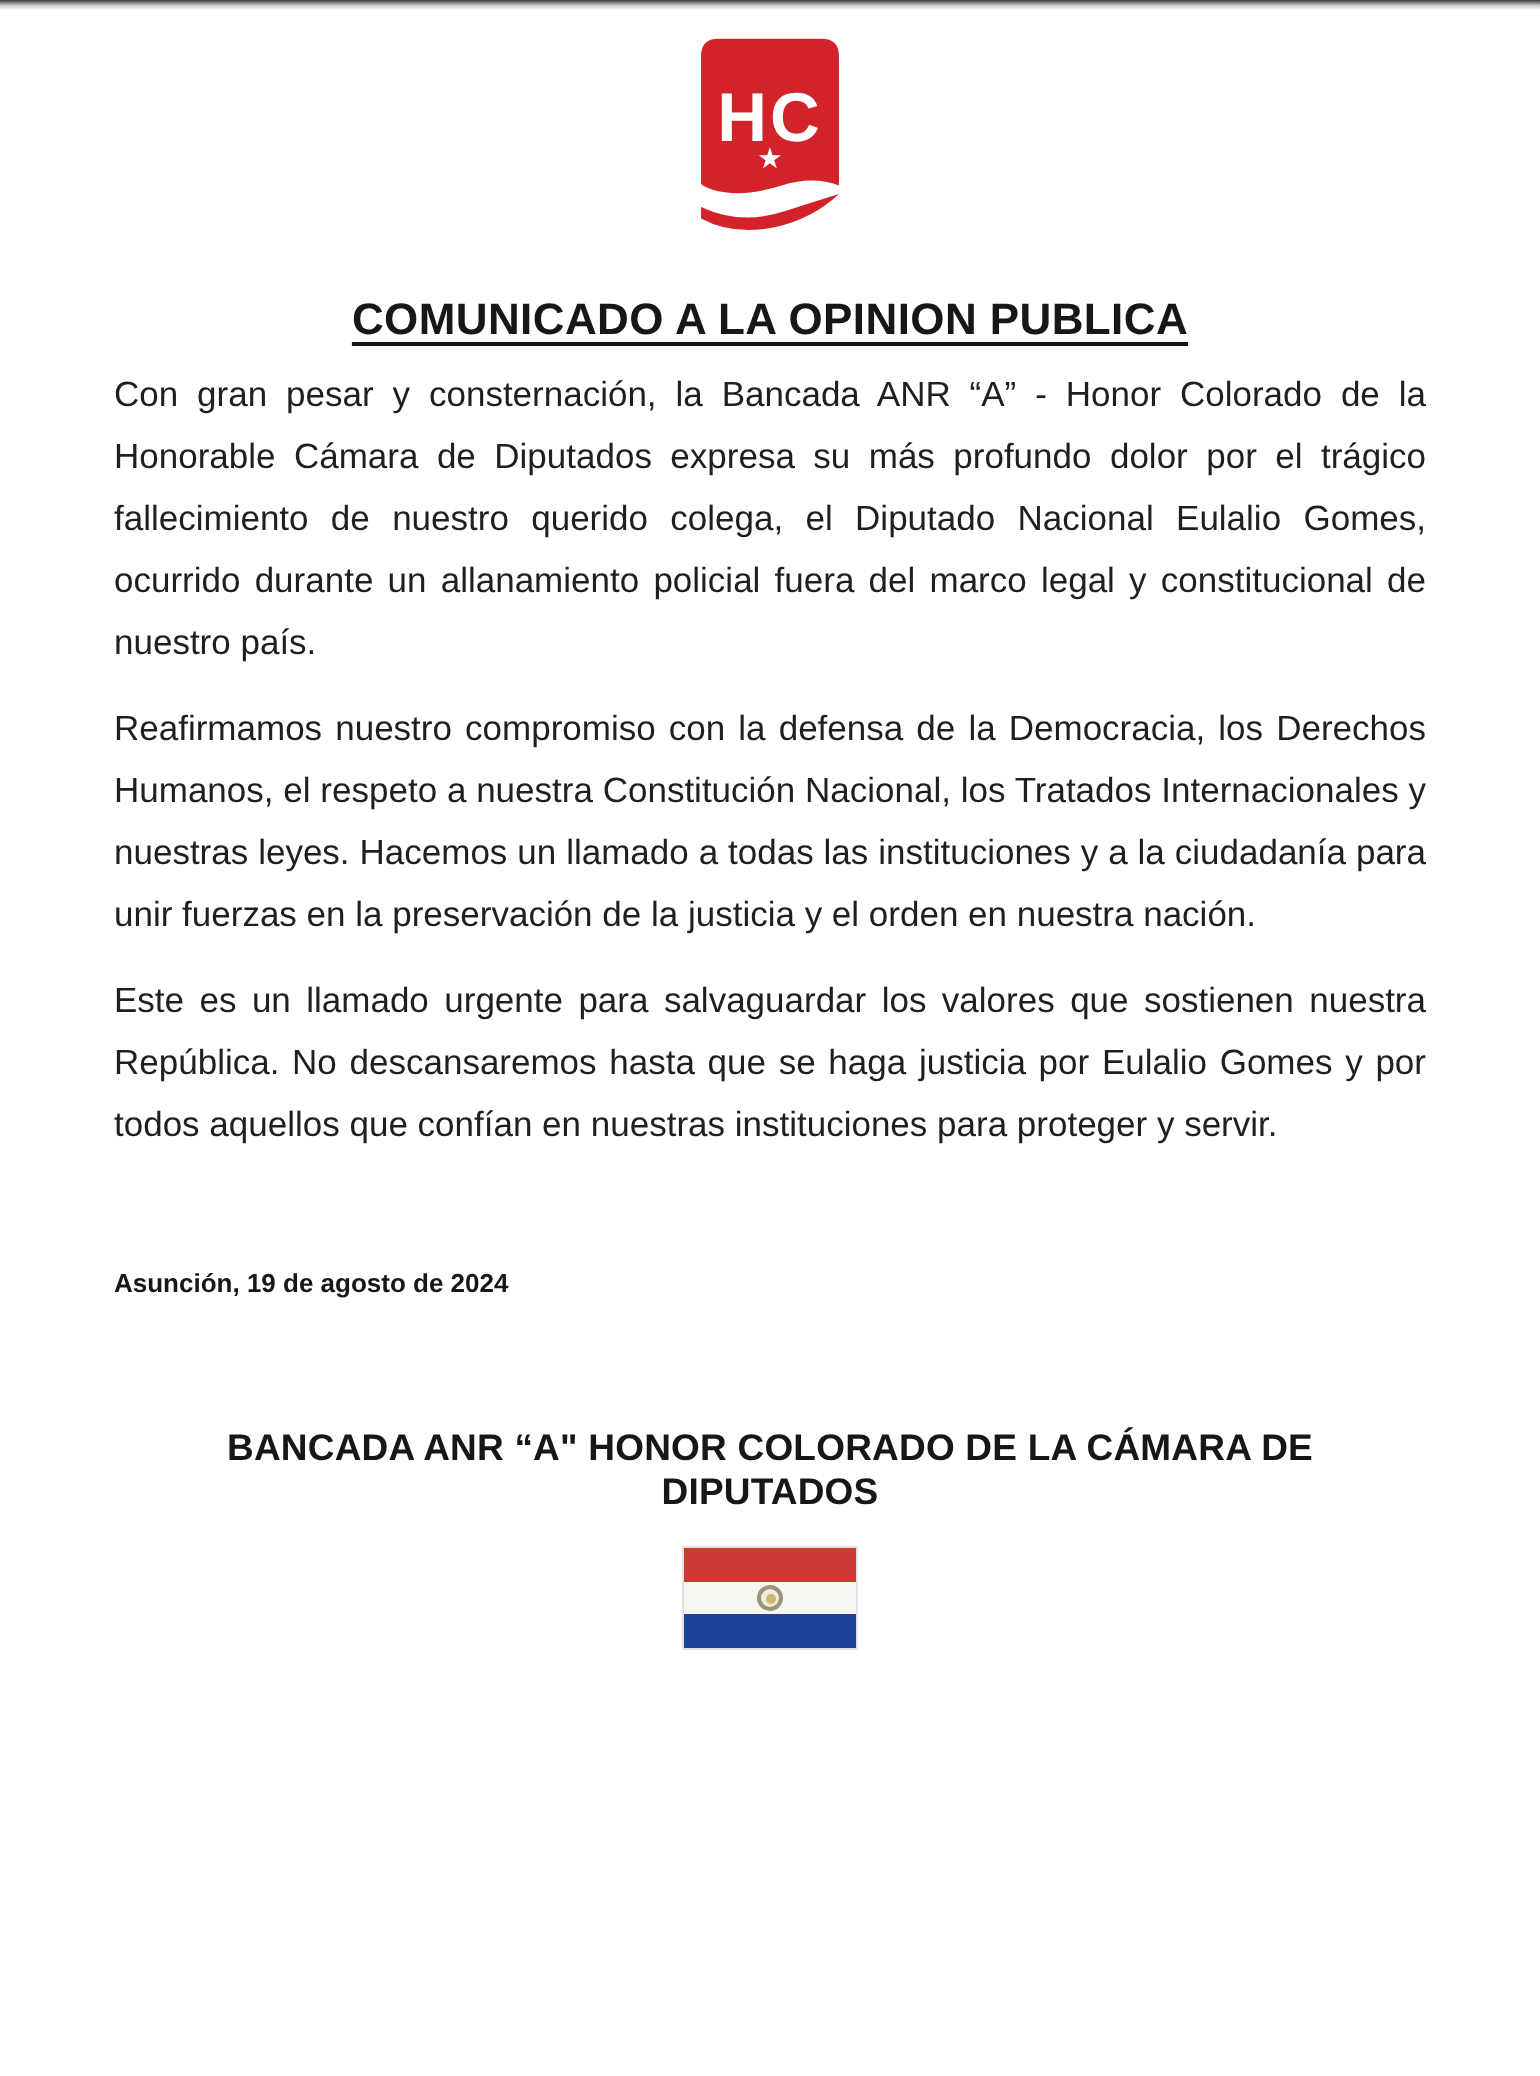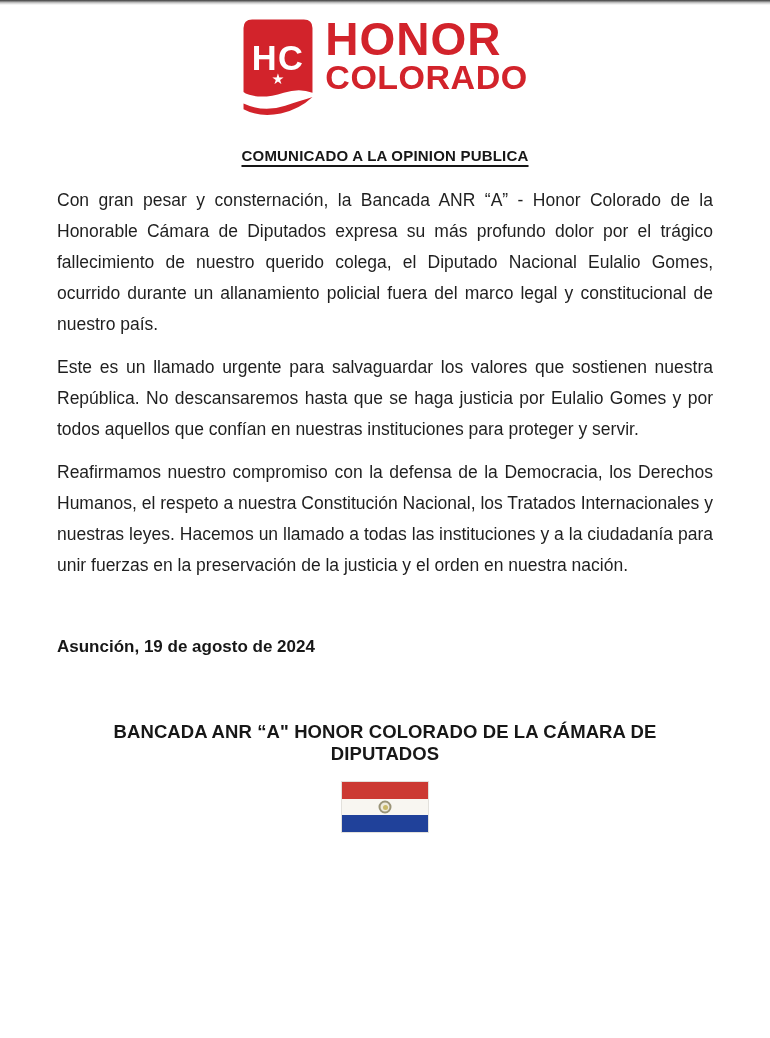--- a/index.html
+++ b/index.html
@@ -34,42 +34,42 @@
   }
   .brand-line2 {
     font-size: 34px; font-weight: bold; color: #d2232b;
     line-height: 32px; letter-spacing: 0.5px;
   }
 
   
   .doc-title {
     margin-top: 27px;
     text-align: center;
-    font-size: 15px;
+    font-size: 22px;
     font-weight: bold;
     color: #171717;
     letter-spacing: 0.2px;
     text-decoration: underline;
     text-underline-offset: 4px;
     text-decoration-thickness: 2px;
   }
 
   
-  .content { margin-top: 21px; }
+  .content { margin-top: 9px; }
   .content p {
     font-size: 17.5px;
     line-height: 31px;
     text-align: justify;
     color: #1f1f1f;
     margin-bottom: 12px;
   }
 
   .dateline {
     margin-top: 56px;
-    font-size: 17px;
+    font-size: 13px;
     font-weight: bold;
     color: #171717;
   }
 
   .signature {
     margin-top: 64px;
     text-align: center;
     font-size: 18.5px;
     font-weight: bold;
     color: #171717;
@@ -112,32 +112,28 @@
 
         <path d="M14 2 H86 Q98 2 98 14 V104 Q80 97 58 104 Q30 113 10 107 Q4 105 2 103 V14 Q2 2 14 2 Z" fill="#d2232b"></path>
 
         <path d="M2 119 Q30 132 60 122 Q82 115 98 110 Q80 127 54 133 Q24 139 2 127 Z" fill="#d2232b"></path>
 
         <text x="50" y="73" text-anchor="middle" fill="#ffffff" font-family="Liberation Sans, sans-serif" font-size="48" font-weight="bold" letter-spacing="2">HC</text>
 
         <text x="50" y="92" text-anchor="middle" fill="#ffffff" font-family="DejaVu Sans, sans-serif" font-size="20">★</text>
       </svg>
     </div>
-    <div class="brand-text">
-      <div class="brand-line1">HONOR</div>
-      <div class="brand-line2">COLORADO</div>
-    </div>
   </div>
 
   <div class="doc-title">COMUNICADO A LA OPINION PUBLICA</div>
 
   <div class="content">
     <p>Con gran pesar y consternación, la Bancada ANR “A” - Honor Colorado de la Honorable Cámara de Diputados expresa su más profundo dolor por el trágico fallecimiento de nuestro querido colega, el Diputado Nacional Eulalio Gomes, ocurrido durante un allanamiento policial fuera del marco legal y constitucional de nuestro país.</p>
+    <p>Reafirmamos nuestro compromiso con la defensa de la Democracia, los Derechos Humanos, el respeto a nuestra Constitución Nacional, los Tratados Internacionales y nuestras leyes. Hacemos un llamado a todas las instituciones y a la ciudadanía para unir fuerzas en la preservación de la justicia y el orden en nuestra nación.</p>
     <p>Este es un llamado urgente para salvaguardar los valores que sostienen nuestra República. No descansaremos hasta que se haga justicia por Eulalio Gomes y por todos aquellos que confían en nuestras instituciones para proteger y servir.</p>
-    <p>Reafirmamos nuestro compromiso con la defensa de la Democracia, los Derechos Humanos, el respeto a nuestra Constitución Nacional, los Tratados Internacionales y nuestras leyes. Hacemos un llamado a todas las instituciones y a la ciudadanía para unir fuerzas en la preservación de la justicia y el orden en nuestra nación.</p>
   </div>
 
   <div class="dateline">Asunción, 19 de agosto de 2024</div>
 
   <div class="signature">BANCADA ANR “A" HONOR COLORADO DE LA CÁMARA DE DIPUTADOS</div>
 
   <div class="flag-wrap">
     <div class="flag">
       <div class="stripe-red"></div>
       <div class="stripe-white"></div>

